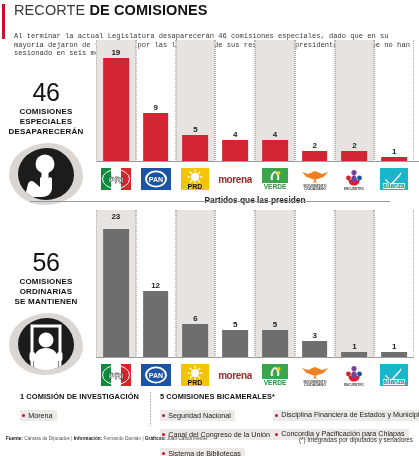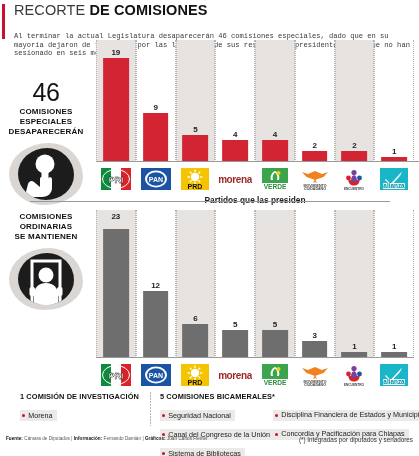--- a/index.html
+++ b/index.html
@@ -224,20 +224,21 @@
         </div>
       <div class="axis-caption">Partidos que las presiden</div>
     </div>
   </div>
 
   <div class="divider"></div>
 
   <div class="section sec2">
 
     <div class="side">
+      <div class="big-num">56</div>
       <div class="side-label">
         <div>COMISIONES</div>
         <div>ORDINARIAS</div>
         <div>SE MANTIENEN</div>
       </div>
       <div class="blob">
         <div class="outer"></div>
         <div class="inner">
           <svg width="56" height="52" viewBox="0 0 56 52">
             <rect x="14" y="8" width="28" height="44" fill="none" stroke="#ffffff" stroke-width="3"></rect>

